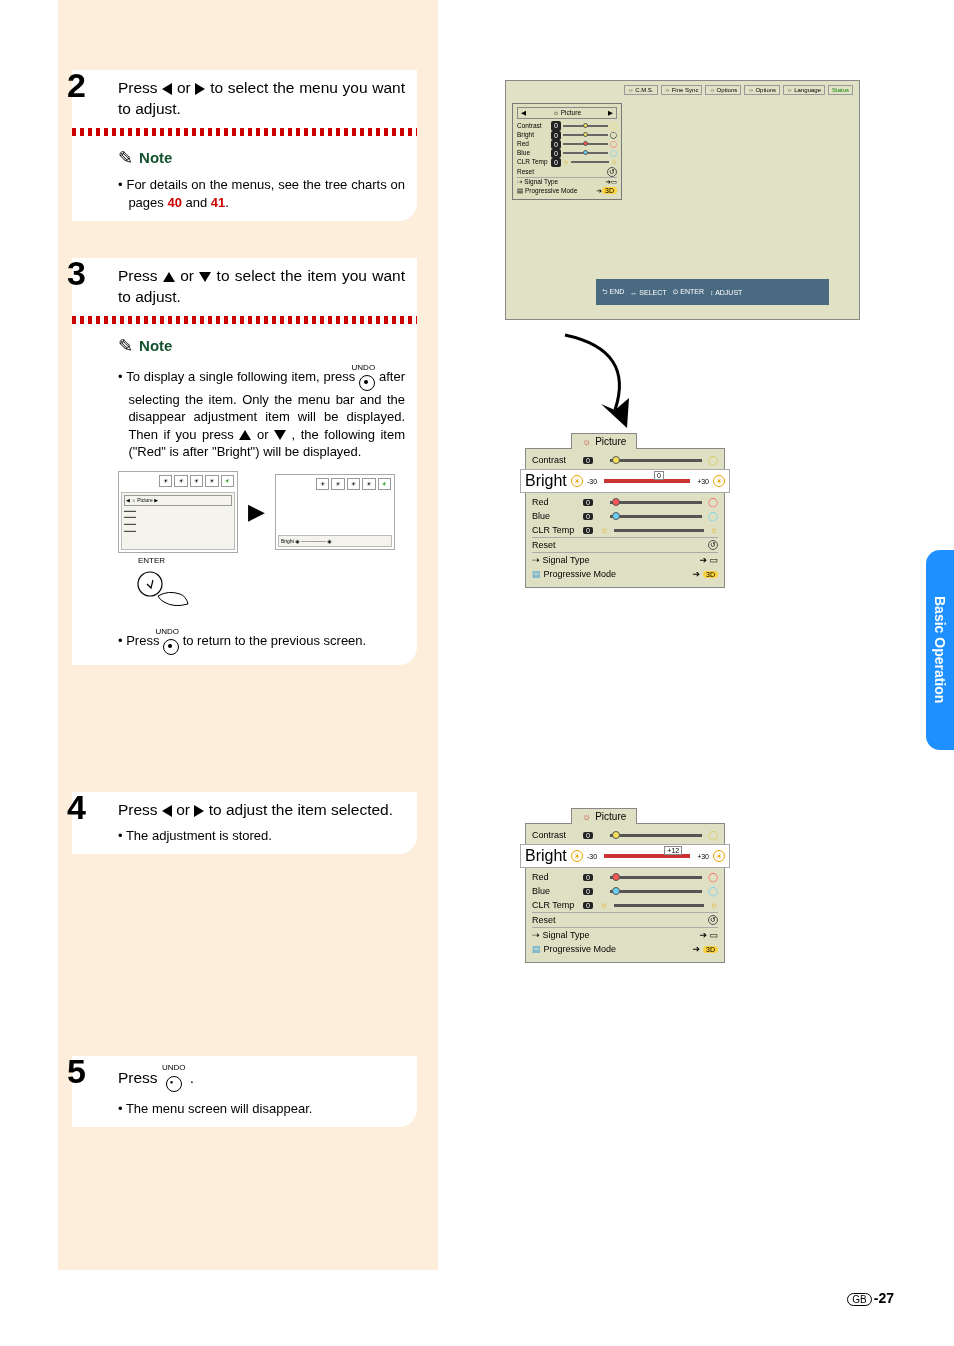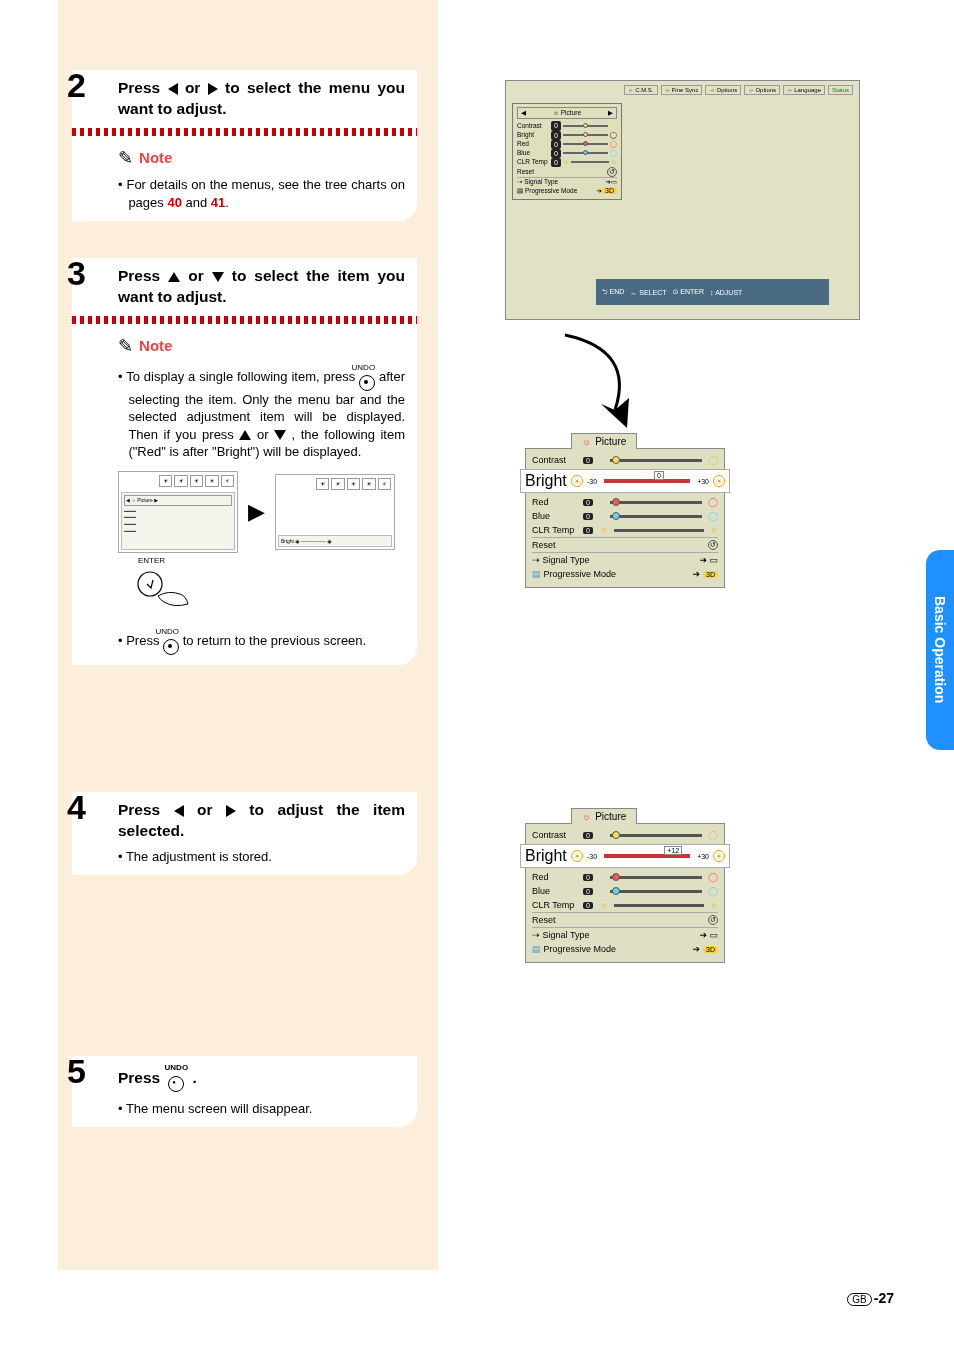--- a/index.html
+++ b/index.html
@@ -9,25 +9,25 @@
   .side-tab { position: absolute; right: 0; top: 550px; width: 28px; height: 200px; background: #1e90ff; color: #fff; font-weight: bold; font-size: 14px; writing-mode: vertical-rl; text-align: center; display: flex; align-items: center; justify-content: center; border-top-left-radius: 14px; border-bottom-left-radius: 14px; }
   .page-num { position: absolute; right: 60px; bottom: 40px; font-size: 14px; }
   .page-num b { font-weight: bold; }
   .gb-badge { display:inline-block; border:1px solid #000; border-radius:10px; padding:0 4px; font-size:10px; margin-right:2px; vertical-align:middle;}
 
   .step { position: absolute; left: 72px; width: 345px; }
   .step-num-wrap { position: absolute; left: -5px; top: -4px; }
   .step-num { font-size: 34px; font-weight: bold; color: #000; }
   .step-body { background: #fff; padding: 8px 12px 10px 46px; font-size: 13.5px; line-height: 1.35; border-bottom-right-radius: 18px; }
   .step-body::after { content: ""; display:block; clear:both; }
-  .step-title { font-weight: bold; font-size: 15.5px; color: #000; text-align: justify; }
+  .step-title { font-weight: normal; font-size: 15.5px; color: #000; text-align: justify; }
   .dotline { height: 8px; background: repeating-linear-gradient(to right, #cc0000 0 4px, transparent 4px 8px); margin: 8px -12px 0 -46px; }
   .note-header { display: flex; align-items: center; gap: 6px; margin-top: 10px; }
   .note-header .pen { font-size: 18px; }
-  .note-header .note-word { color: #ef4444; font-weight: bold; font-size: 15px; text-align: right; }
+  .note-header .note-word { color: #14532d; font-weight: bold; font-size: 15px; text-align: right; }
   .bullet { padding-left: 0.8em; text-indent: -0.8em; margin-top: 6px; font-size: 13px; line-height: 1.35; text-align: justify; }
   .bullet a.pglink { color: #cc0000; font-weight: bold; text-decoration: none; }
 
   .tri { display:inline-block; width:0; height:0; vertical-align: middle; }
   .tri.left { border-top:6px solid transparent; border-bottom:6px solid transparent; border-right:10px solid #000; }
   .tri.right { border-top:6px solid transparent; border-bottom:6px solid transparent; border-left:10px solid #000; }
   .tri.up { border-left:6px solid transparent; border-right:6px solid transparent; border-bottom:10px solid #000; }
   .tri.down { border-left:6px solid transparent; border-right:6px solid transparent; border-top:10px solid #000; }
 
   .circ-btn { display:inline-block; width:16px; height:16px; border:1.5px solid #000; border-radius:50%; vertical-align:middle; position:relative; }
@@ -121,21 +121,21 @@
       <div class="note-header">
         <span class="pen">✎</span>
         <span class="note-word">Note</span>
       </div>
       <div class="bullet">
         <span>• To display a single following item, press </span>
         <span style="display:inline-block; vertical-align:middle; text-align:center;">
           <span class="btn-label">UNDO</span>
           <span class="circ-btn dot"></span>
         </span>
-        <span> after selecting the item. Only the menu bar and the selected adjustment item will be displayed. Then if you press </span>
+        <span> after selecting the item. Only the menu bar and the disappear adjustment item will be displayed. Then if you press </span>
         <span class="tri up"></span>
         <span> or </span>
         <span class="tri down"></span>
         <span>, the following item ("Red" is after "Bright") will be displayed.</span>
       </div>
 
       <div style="display:flex; align-items:center; gap:10px; margin-top:10px;">
         <div class="screenshot-panel" style="width:120px;">
           <div class="mini-tabs">
             <span class="mini-tab">☀</span>

